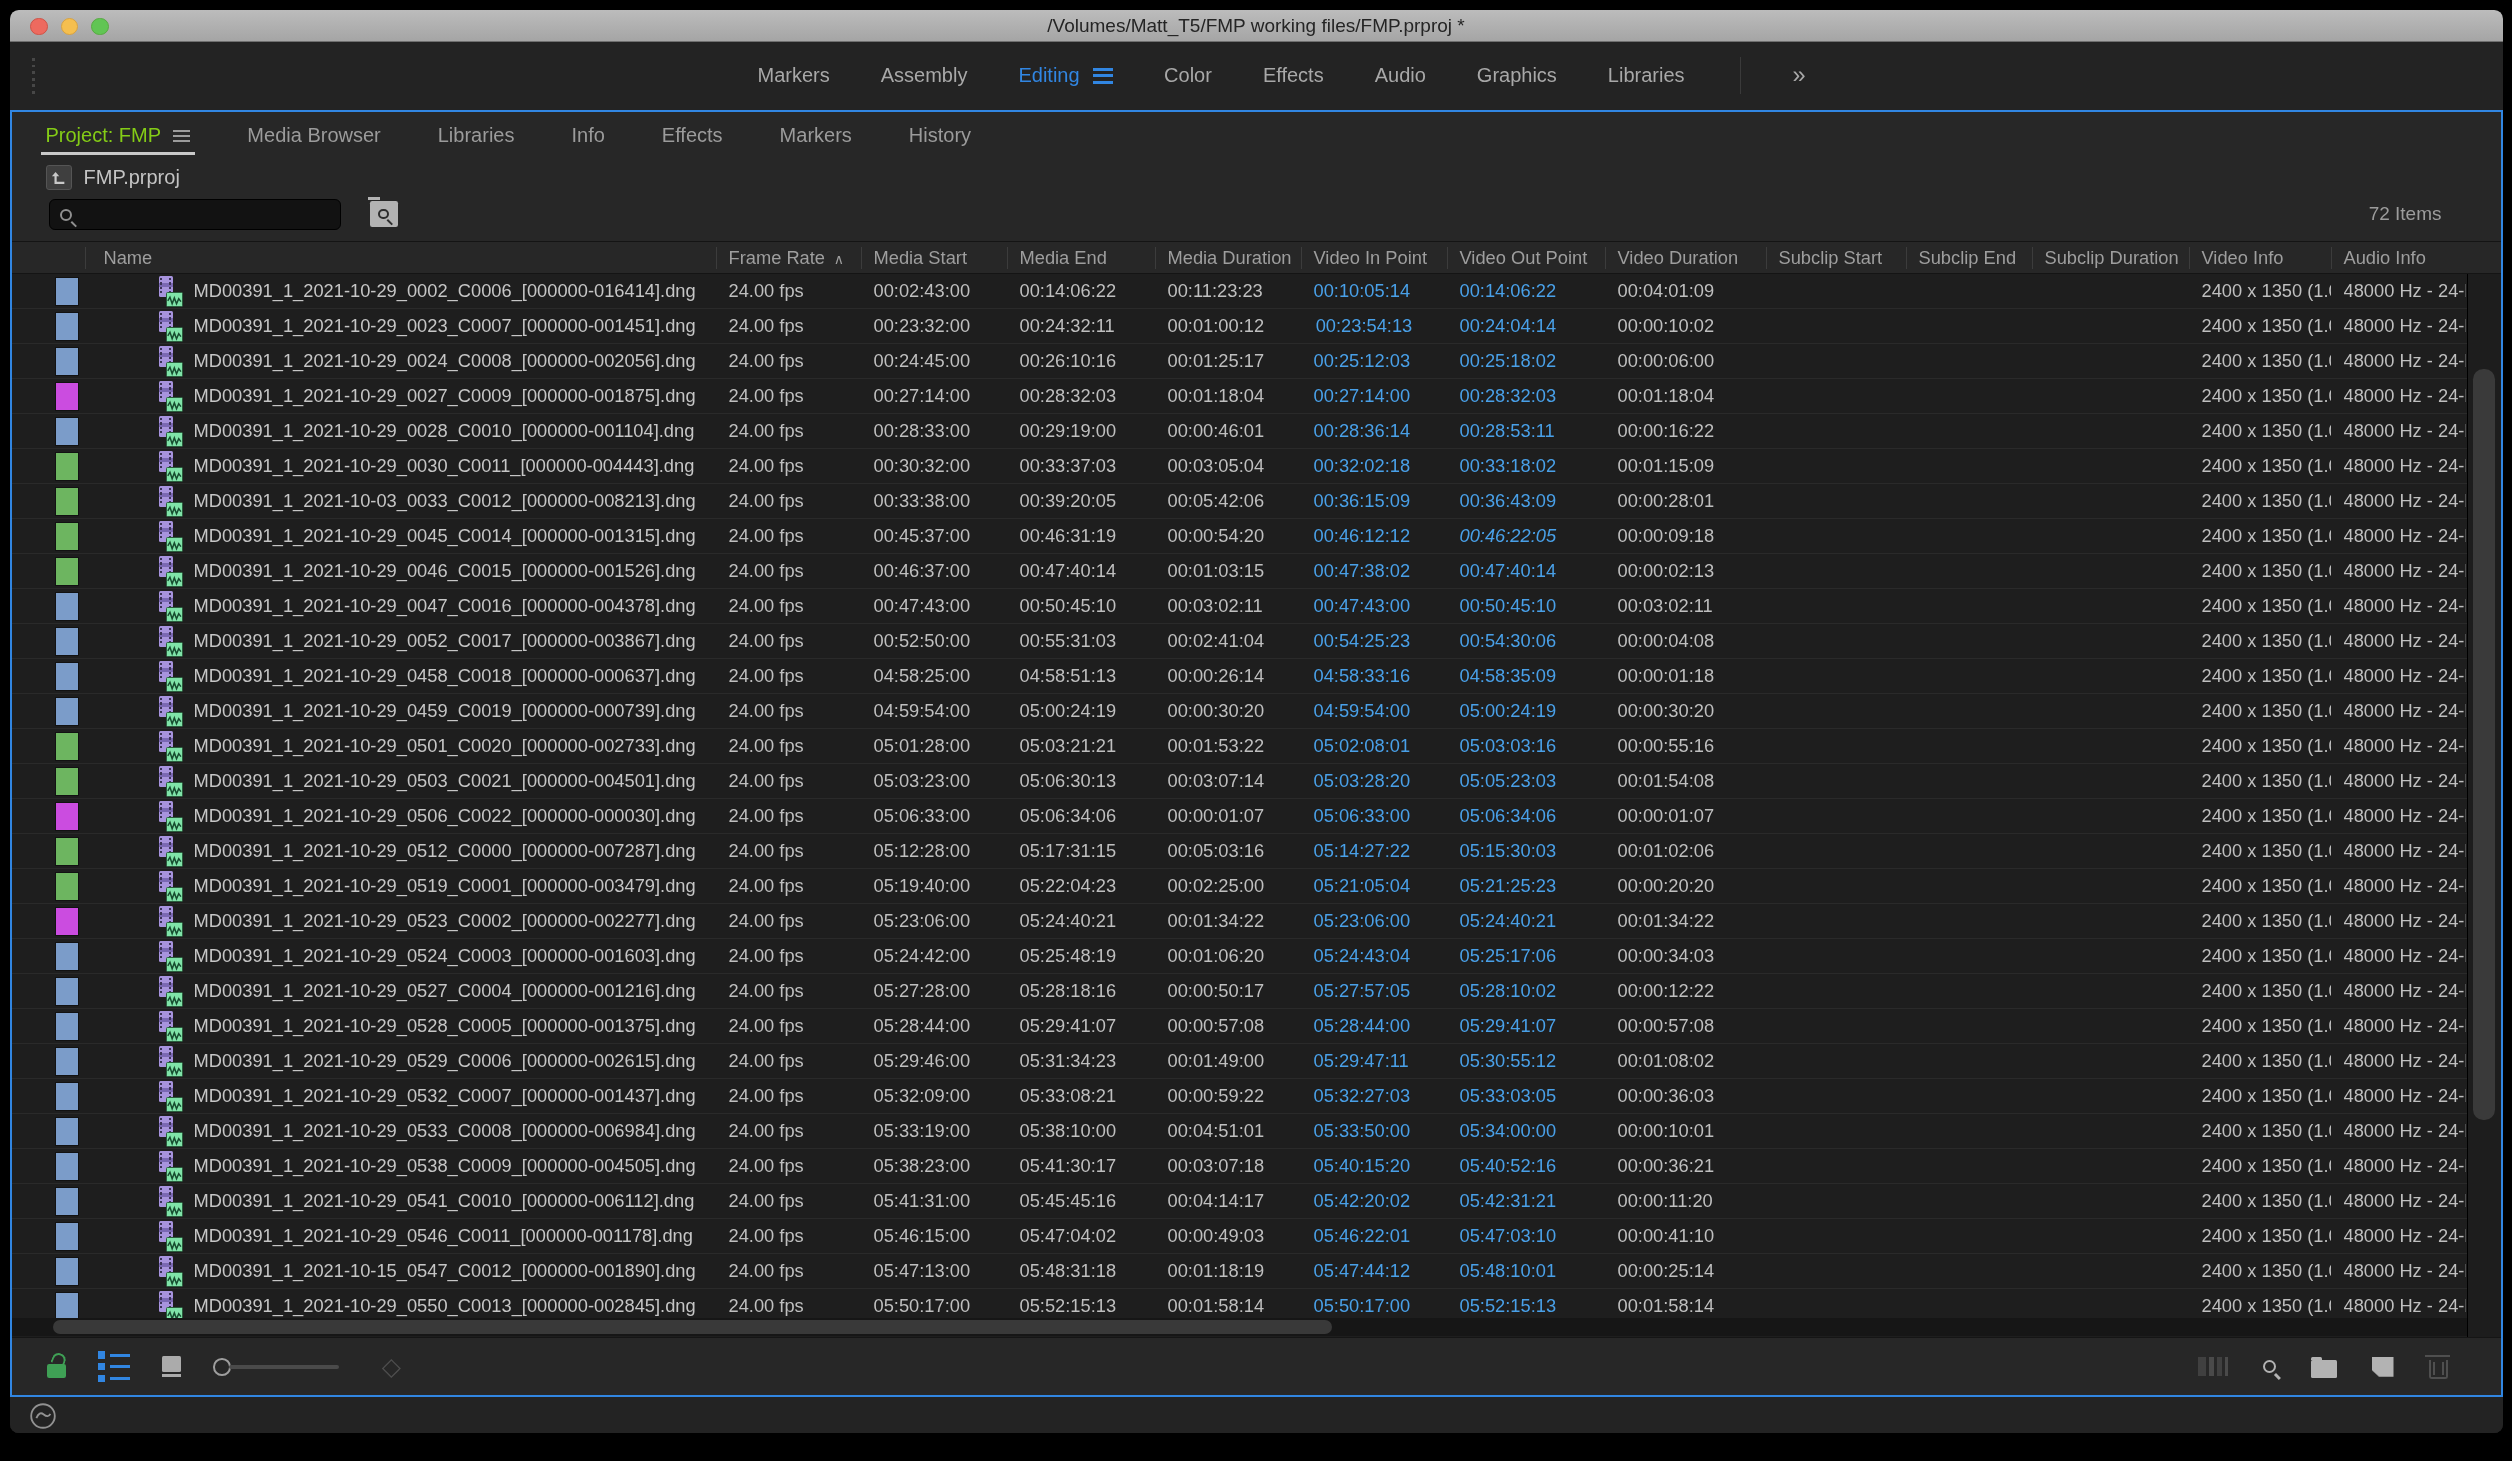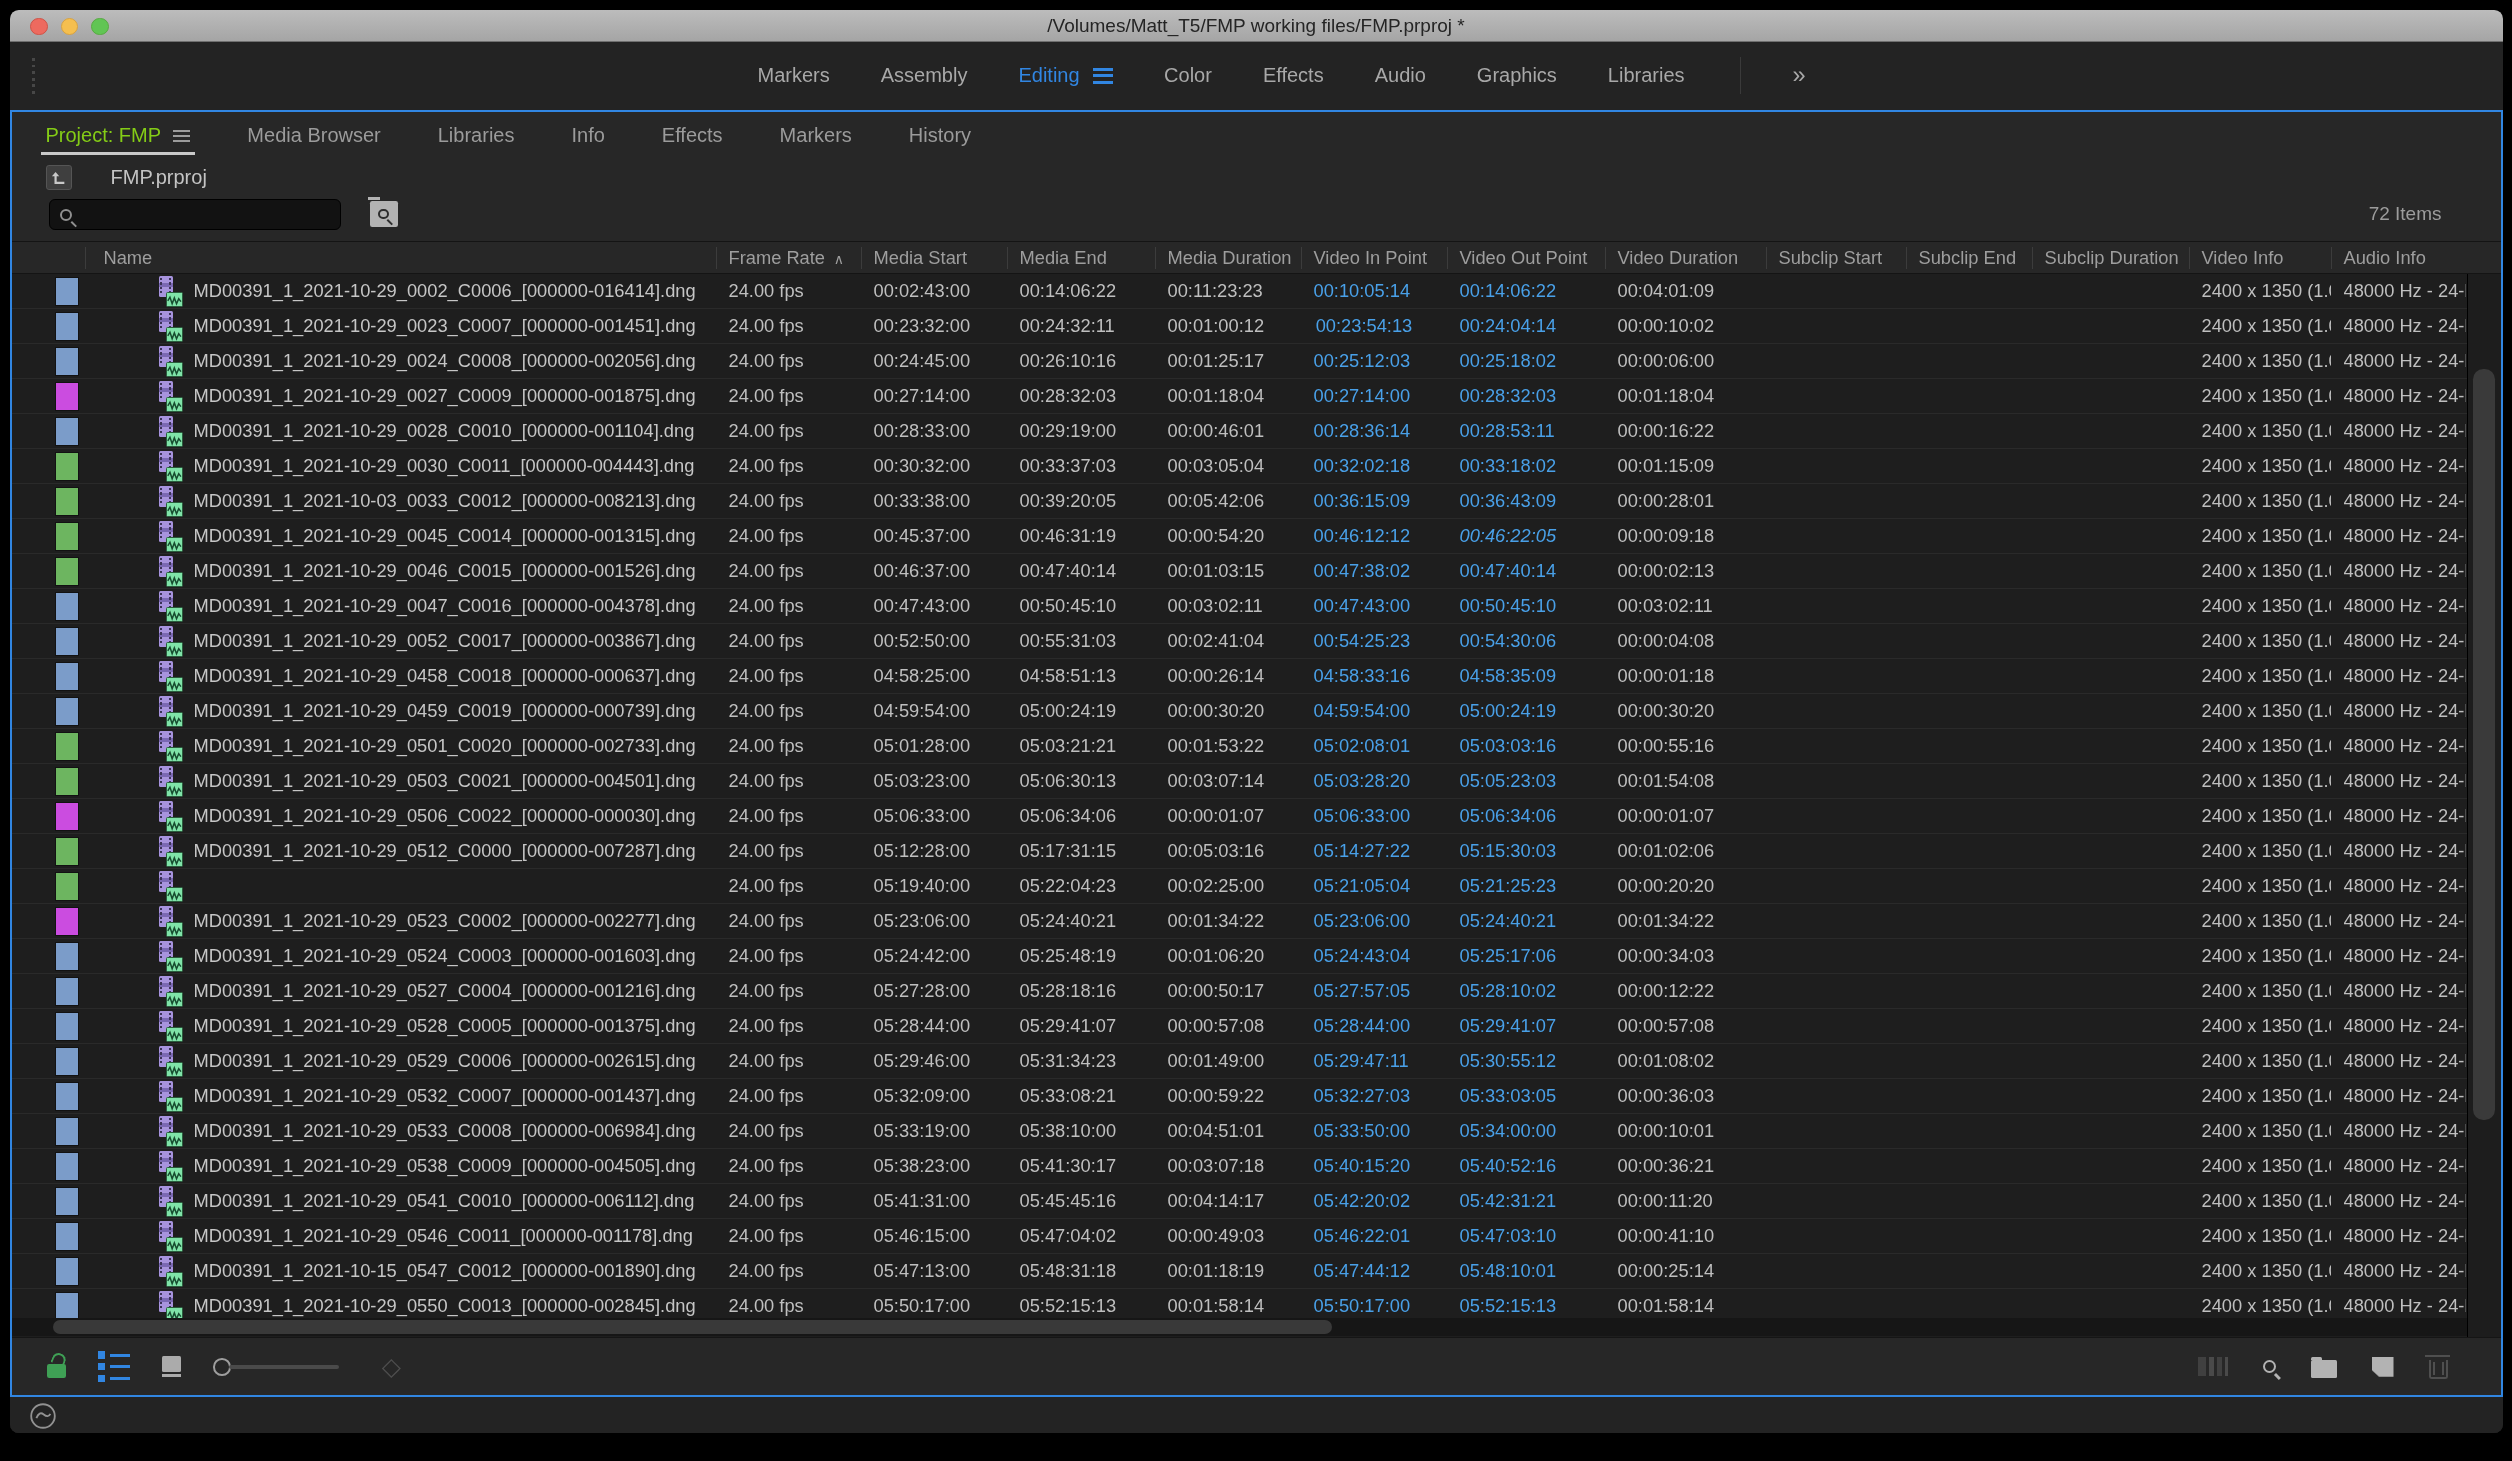--- a/index.html
+++ b/index.html
@@ -37,21 +37,21 @@
          background:#1e1e1e;overflow:hidden;}
   .tabbar{position:absolute;left:0;right:0;top:0;height:47px;background:#272727;display:flex;
           align-items:center;padding-left:34px;gap:57px;}
   .p-tab{font-size:20px;color:#9b9b9b;white-space:nowrap;position:relative;display:flex;
          align-items:center;gap:11.7px;height:100%;}
   .p-tab.active{color:#84cc16;}
   .p-tab.active::after{content:"";position:absolute;left:-4.4px;right:-4.4px;bottom:4.4px;height:2.9px;background:#c9c9c9;}
   .p-burger{display:inline-flex;flex-direction:column;gap:2.9px;}
   .p-burger i{display:block;width:17.6px;height:2.2px;background:#9b9b9b;}
   .topzone{position:absolute;left:0;right:0;top:47px;height:82px;background:#272727;}
-  .crumb{position:absolute;left:34px;top:5.9px;display:flex;align-items:center;gap:39px;}
+  .crumb{position:absolute;left:34px;top:5.9px;display:flex;align-items:center;gap:12px;}
   .crumb-label{font-size:20px;color:#c4c4c4;}
   .binicon{width:26px;height:25px;background:#3f3f3f;border:0.7px solid #555;border-radius:2.9px;
            display:flex;align-items:center;justify-content:center;}
   .searchbox{position:absolute;left:37px;top:40px;width:292px;height:31px;background:#121212;
              border:0.7px solid #000;border-radius:5.9px;display:flex;align-items:center;padding-left:10.3px;}
   .mag{position:relative;width:12.5px;height:12.5px;border:2.2px solid #909090;border-radius:50%;}
   .mag::after{content:"";position:absolute;left:10.3px;top:10.3px;width:6.6px;height:2.2px;background:#909090;
               transform:rotate(45deg);transform-origin:0 0;}
   .searchbin{position:absolute;left:358px;top:42px;width:28px;height:26px;background:#b3b3b3;
              border-radius:2.2px;display:flex;align-items:center;justify-content:center;}
@@ -648,20 +648,21 @@
         <div class="row">
           <span class="chip green"></span>
           <span class="clipicon">
             <span class="film"></span>
             <span class="wave">
               <svg width="14.7" height="11.7" viewBox="0 0 20 16">
                 <polyline points="1,8 4,3 7,12 10,4 13,12 16,5 19,9" fill="none" stroke="#174c2f" stroke-width="2"></polyline>
               </svg>
             </span>
           </span>
+          <span class="cname">MD00391_1_2021-10-29_0519_C0001_[000000-003479].dng</span>
           <span class="cell" style="left: 717px; width: 131px;">24.00 fps</span>
           <span class="cell" style="left: 862px; width: 133px;">05:19:40:00</span>
           <span class="cell" style="left: 1008px; width: 135px;">05:22:04:23</span>
           <span class="cell" style="left: 1156px; width: 133px;">00:02:25:00</span>
           <span class="cell blue" style="left: 1302px; width: 133px;">05:21:05:04</span>
           <span class="cell blue" style="left: 1448px; width: 145px;">05:21:25:23</span>
           <span class="cell" style="left: 1606px; width: 147px;">00:00:20:20</span>
           <span class="cell" style="left: 1767px; width: 127px;"></span>
           <span class="cell" style="left: 1907px; width: 113px;"></span>
           <span class="cell" style="left: 2033px; width: 144px;"></span>

